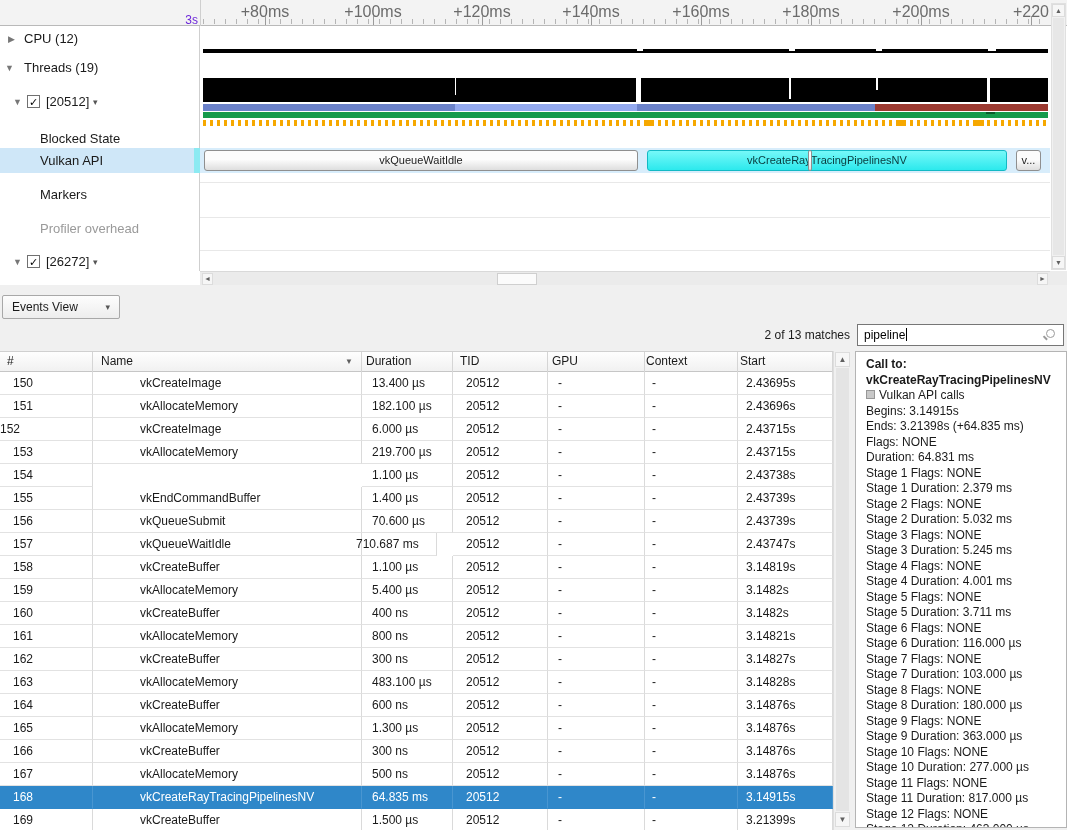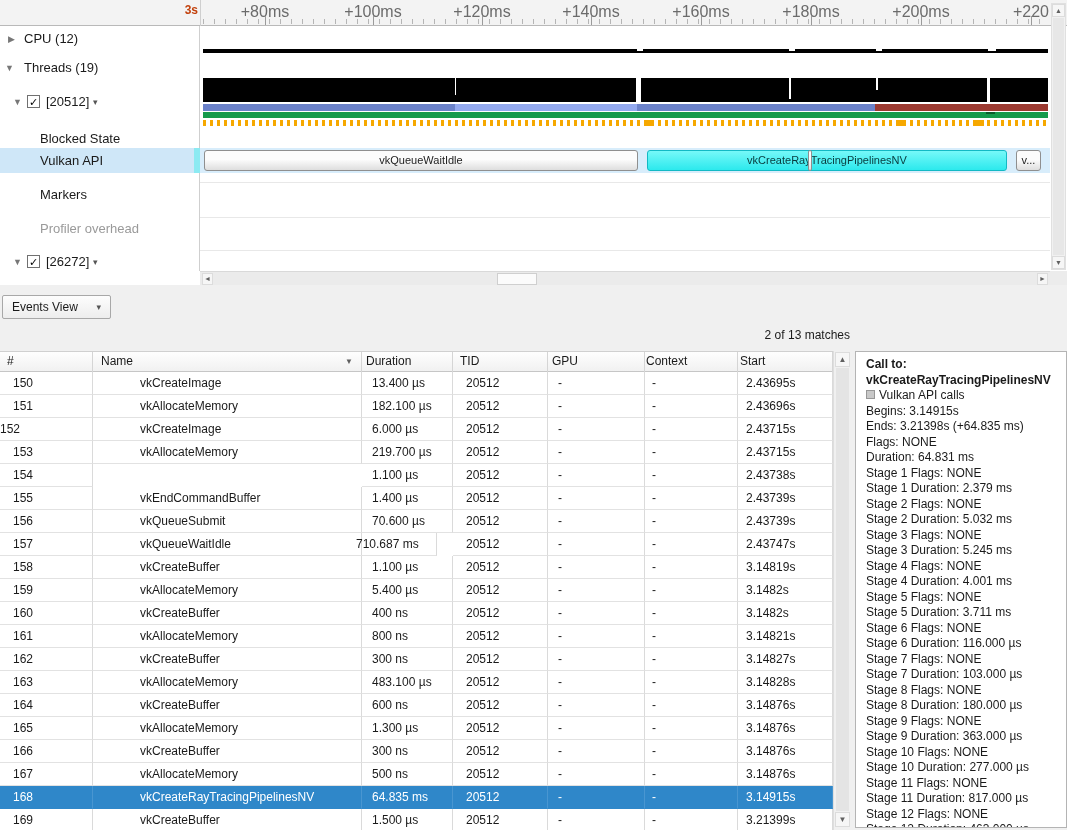--- a/index.html
+++ b/index.html
@@ -6,21 +6,21 @@
   html,body { background:#fff; }
   #app {
     position:relative; width:1067px; height:830px; overflow:hidden;
     font-family:"Liberation Sans","DejaVu Sans",sans-serif;
     font-size:12px; color:#1a1a1a; background:#fff;
   }
   .abs { position:absolute; }
 
   
   .ruler { left:0; top:0; width:1067px; height:26px; background:#f3f3f3; border-bottom:1px solid #b9b9b9; }
-  .ruler-origin { position:absolute; left:170px; top:3px; width:28px; text-align:right; font-weight:700; font-size:12px; color:#c2410c; }
+  .ruler-origin { position:absolute; left:170px; top:13px; width:28px; text-align:right; font-weight:400; font-size:12px; color:#6d28d9; }
   .ruler-divider { position:absolute; left:200px; top:0; width:1px; height:26px; background:#cfcfcf; }
   .tickstrip { position:absolute; left:203px; top:19px; width:845px; height:5px;
     background:repeating-linear-gradient(90deg,#b5b5b5 0 1px,transparent 1px 11px); }
   .tick-label { position:absolute; top:3px; transform:translateX(-50%); font-size:16px; color:#6b6b6b; white-space:nowrap; }
   .tick-major { position:absolute; top:16px; width:1px; height:9px; background:#9a9a9a; }
 
   
   .vscroll { left:1051px; top:3px; width:15px; height:267px; background:#f1f1f1; border:1px solid #e0e0e0; }
   .sc-btn { position:absolute; left:0; width:13px; height:13px; background:#f6f6f6; border:1px solid #dcdcdc;
     color:#606060; font-size:7px; line-height:11px; text-align:center; }
@@ -59,21 +59,21 @@
 
   
   .hscroll { left:200px; top:271px; width:850px; height:14px; background:#ebebeb; border-top:1px solid #d9d9d9; }
   .hscroll .sc-btn { top:1px; height:12px; width:11px; font-size:7px; line-height:10px; }
   .hscroll .lf { left:2px; } .hscroll .rt { left:837px; }
   .hscroll .thumb { position:absolute; left:297px; top:1px; width:40px; height:12px; background:#fbfbfb; border:1px solid #cfcfcf; }
   .corner { left:1050px; top:271px; width:17px; height:14px; background:#ececec; }
 
   
   .events-bg { left:0; top:285px; width:1067px; height:545px; background:#f0f0f0; }
-  .ev-btn { left:2px; top:295px; width:109px; height:24px; background:linear-gradient(#fdfdfd,#ededed);
+  .ev-btn { left:2px; top:295px; width:118px; height:24px; background:linear-gradient(#fdfdfd,#ededed);
     border:1px solid #a8a8a8; border-radius:2px; }
   .ev-btn .lbl { position:absolute; left:9px; top:4px; font-size:12px; color:#1a1a1a; }
   .ev-btn .car { position:absolute; right:9px; top:6px; font-size:9px; color:#555; }
   .matches { left:700px; top:328px; width:150px; text-align:right; font-size:12px; color:#1a1a1a; }
   .search { left:857px; top:324px; width:207px; height:22px; background:#fff; border:1px solid #767676; }
   .search .txt { position:absolute; left:6px; top:3px; font-size:12px; color:#000; }
   .caret-i { display:inline-block; width:1px; height:13px; background:#000; vertical-align:-2px; margin-left:1px; }
   .mag { position:absolute; right:8px; top:4px; width:9px; height:9px; border:1.5px solid #9b9b9b; border-radius:50%; }
   .mag::after { content:""; position:absolute; left:-4px; top:7px; width:5px; height:1.5px; background:#9b9b9b; transform:rotate(45deg); }
 
@@ -209,20 +209,24 @@
   </div>
   <div class="abs corner"></div>
 
   <div class="abs events-bg"></div>
 
   <div class="abs ev-btn">
     <span class="lbl">Events View</span>
     <span class="car">▾</span>
   </div>
   <div class="abs matches">2 of 13 matches</div>
+  <div class="abs search">
+    <span class="txt"><span>pipeline</span><span class="caret-i"></span></span>
+    <span class="mag"></span>
+  </div>
 
   <div class="abs thead" id="thead">
       <div class="th-cell" style="left: 0px; width: 93px; padding-left: 7px;">#</div>
       <div class="th-cell" style="left: 93px; width: 269px; padding-left: 8px;">Name<span class="sort-ic">▼</span></div>
       <div class="th-cell" style="left: 362px; width: 91px; padding-left: 4px;">Duration</div>
       <div class="th-cell" style="left: 453px; width: 95px; padding-left: 7px;">TID</div>
       <div class="th-cell" style="left: 548px; width: 97px; padding-left: 4px;">GPU</div>
       <div class="th-cell" style="left: 645px; width: 93px; padding-left: 1px;">Context</div>
       <div class="th-cell" style="left: 738px; width: 95px; padding-left: 2px;">Start</div>
     </div>

